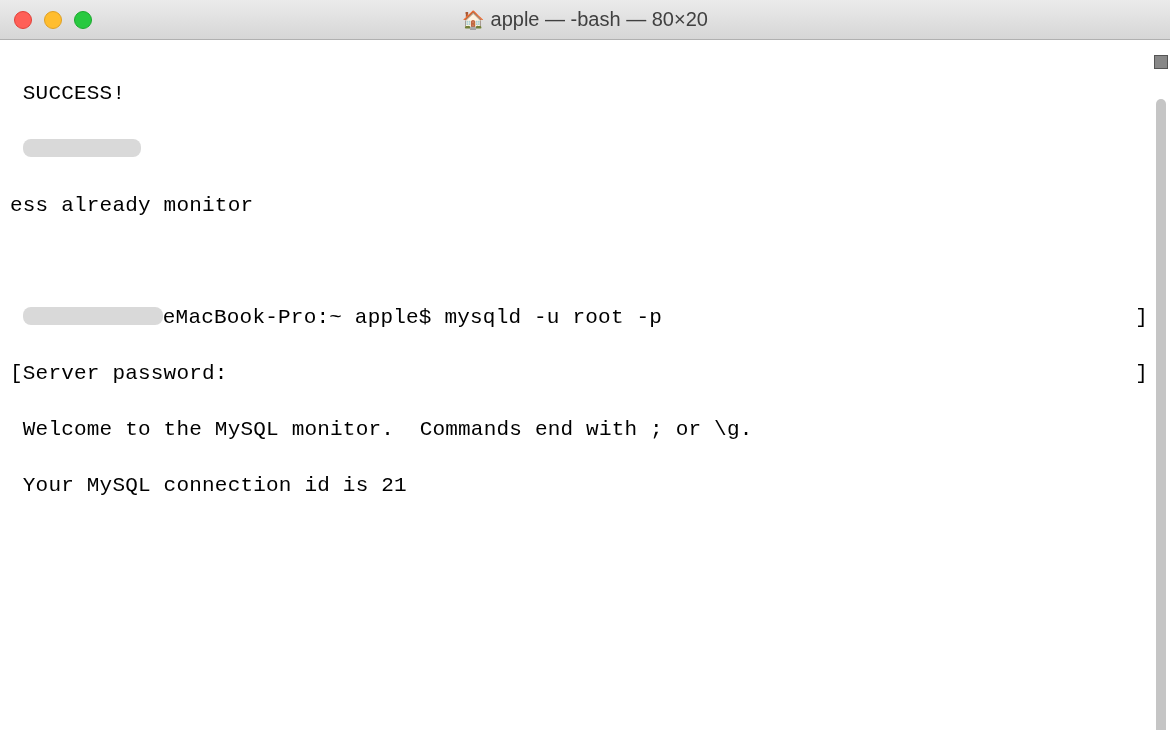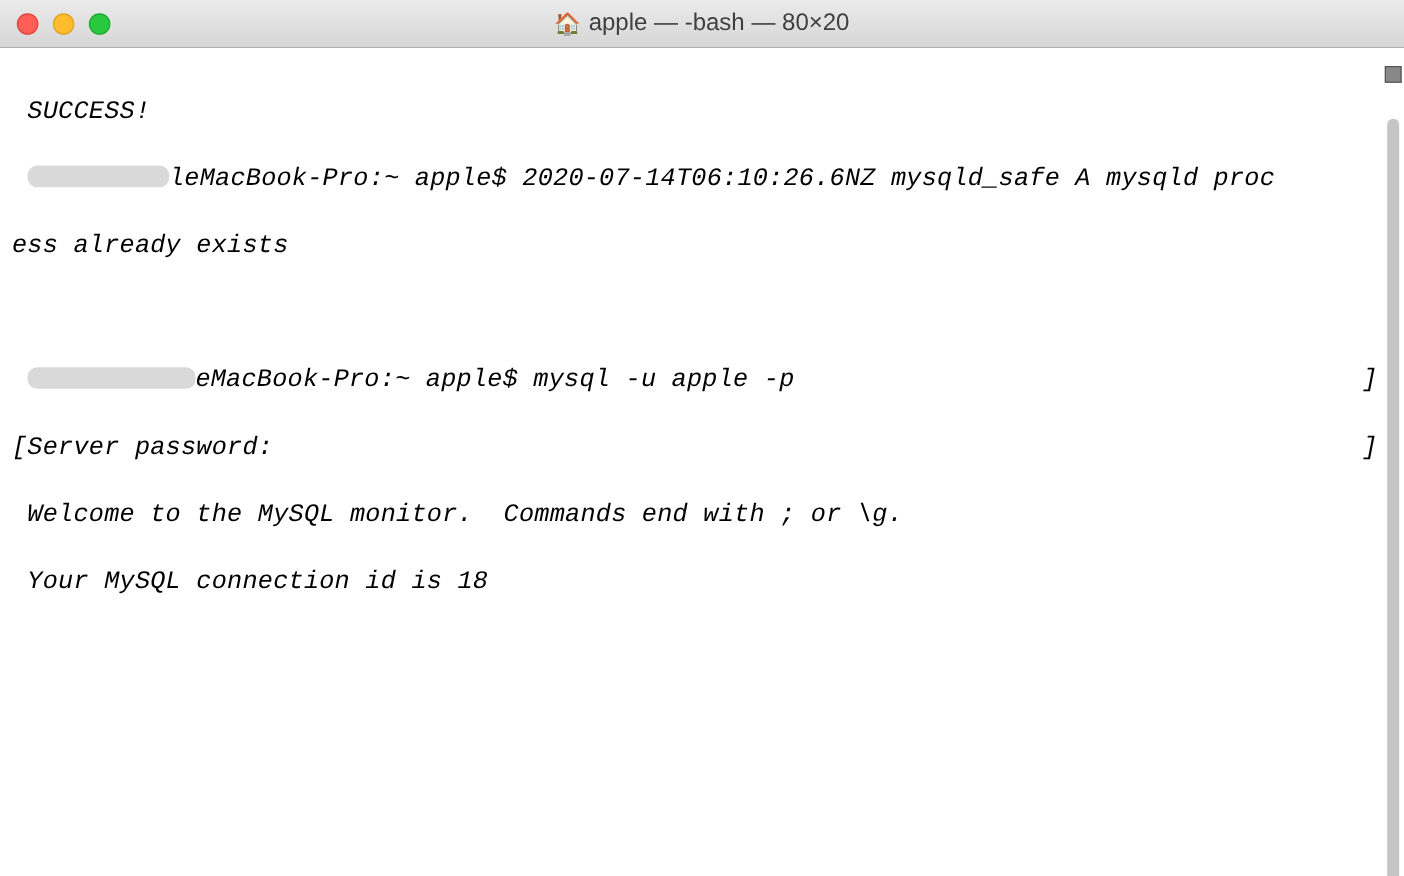--- a/index.html
+++ b/index.html
@@ -57,21 +57,20 @@
       font-size: 21px;
       line-height: 28px;
       color: #000000;
       white-space: pre;
       font-variant-ligatures: none;
       letter-spacing: 0.2px;
     }
     .line {
       display: block;
       min-height: 28px;
-      font-style: italic;
     }
     .redact {
       display: inline-block;
       background: #d9d9d9;
       border-radius: 8px;
       height: 18px;
       vertical-align: -2px;
     }
     .redact1 { width: 118px; }
     .redact2 { width: 140px; }
@@ -116,27 +115,27 @@
     <div class="traffic-light maximize-light"></div>
   </div>
   <div class="title-center">
     <span class="home-icon">🏠</span>
     <span>apple — -bash — 80×20</span>
   </div>
 </div>
 
 <div class="terminal-body">
 <span class="line"> SUCCESS!</span>
-<span class="line"> <span class="redact redact1"></span><span>leMacBook-Pro:~ apple$ 2020-07-14T06:10:26.6NZ mysqld_safe A mysqld proc</span></span>
-<span class="line">ess already exists</span>
+<span class="line"> <span class="redact redact1"></span></span>
+<span class="line">ess already monitor</span>
 <span class="line"></span>
-<span class="line"> <span class="redact redact2"></span><span>eMacBook-Pro:~ apple$ mysql -u apple -p</span><span class="right-bracket">]</span></span>
+<span class="line"> <span class="redact redact2"></span><span>eMacBook-Pro:~ apple$ mysqld -u root -p</span><span class="right-bracket">]</span></span>
 <span class="line"><span>[Server password: </span><span class="right-bracket">]</span></span>
 <span class="line"> Welcome to the MySQL monitor.  Commands end with ; or \g.</span>
-<span class="line"> Your MySQL connection id is 18</span>
+<span class="line"> Your MySQL connection id is 21</span>
 <span class="line"></span>
 <span class="line"></span>
 
 
 
 
 
 
 
 

